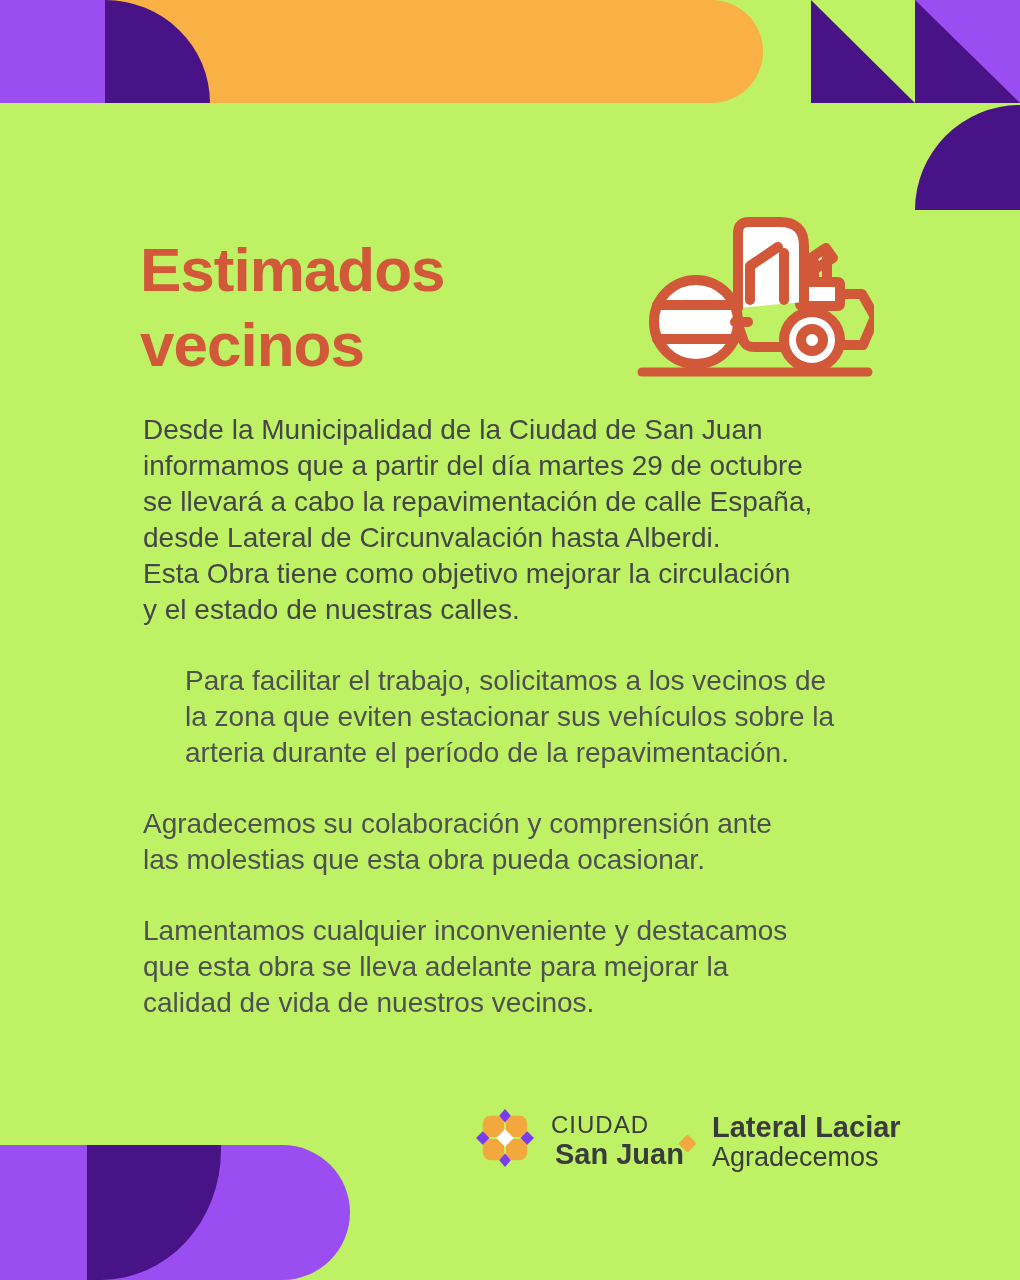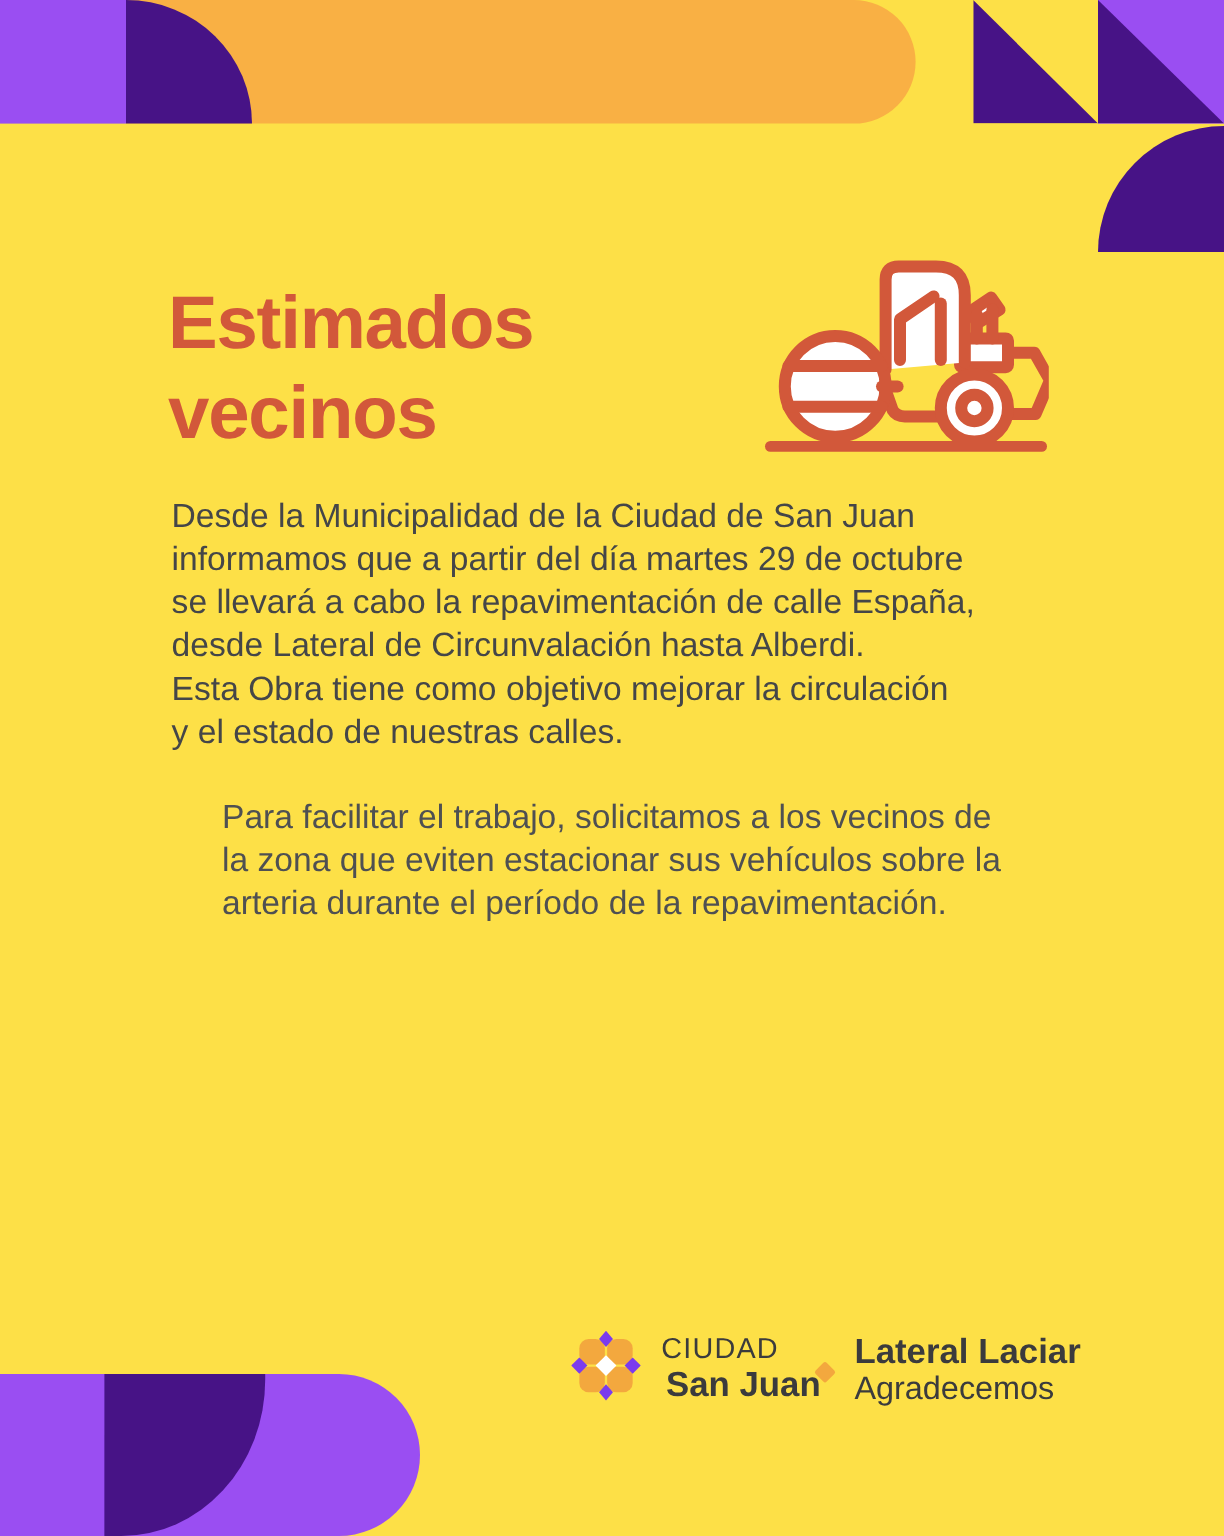--- a/index.html
+++ b/index.html
@@ -1,19 +1,19 @@
 <!DOCTYPE html>
 <html style="--orange: #F9B044; --light-purple: #9A4EF2; --dark-purple: #471386; --title-red: #D2583A; --body-gray: #4F5052; --body-gray-bold: #454648; --logo-orange: #F3A83E; --logo-purple: #7B3BEE; --text-dark: #3B3B3D;"><head>
 <meta charset="utf-8">
 <style>
   html,body{margin:0;padding:0;background:#e8e8e8;}
   .page{
     position:relative;
     width:1020px;height:1280px;
-    background:#fde047;
+    background:#bef264;
     overflow:hidden;
     font-family:"Liberation Sans", sans-serif;
     margin:0 auto;
   }
   .abs{position:absolute;}
 
   
   .tl-square{left:0;top:0;width:105px;height:103px;background:var(--light-purple);}
   .top-band{left:105px;top:0;width:658px;height:103px;background:var(--orange);
             border-radius:0 52px 52px 0;}
@@ -116,20 +116,25 @@
 
   <div class="abs para bold p1">Desde la Municipalidad de la Ciudad de San Juan
 informamos que a partir del día martes 29 de octubre
 se llevará a cabo la repavimentación de calle España,
 desde Lateral de Circunvalación hasta Alberdi.
 Esta Obra tiene como objetivo mejorar la circulación
 y el estado de nuestras calles.</div>
   <div class="abs para p2">Para facilitar el trabajo, solicitamos a los vecinos de
 la zona que eviten estacionar sus vehículos sobre  la
 arteria durante el período de  la repavimentación.</div>
+  <div class="abs para p3">Agradecemos su colaboración y comprensión ante
+las molestias que esta obra pueda ocasionar.</div>
+  <div class="abs para p4">Lamentamos cualquier inconveniente y destacamos
+que esta obra se lleva adelante para mejorar la
+calidad de vida de nuestros vecinos.</div>
 
   <div class="abs emblem">
     <svg width="58" height="64" viewBox="0 0 60 66">
       <g fill="#F3A83E">
         <rect x="7" y="10" width="22" height="22" rx="8"></rect>
         <rect x="31" y="10" width="22" height="22" rx="8"></rect>
         <rect x="7" y="34" width="22" height="22" rx="8"></rect>
         <rect x="31" y="34" width="22" height="22" rx="8"></rect>
       </g>
       <polygon points="30,24 39,33 30,42 21,33" fill="#ffffff"></polygon>

